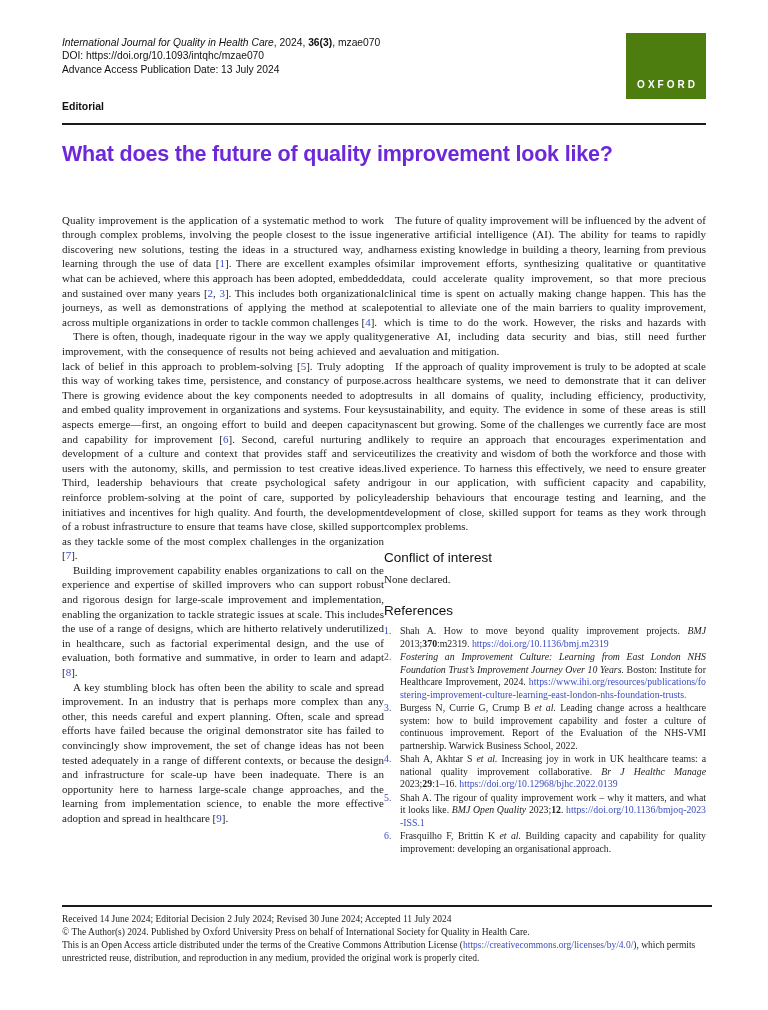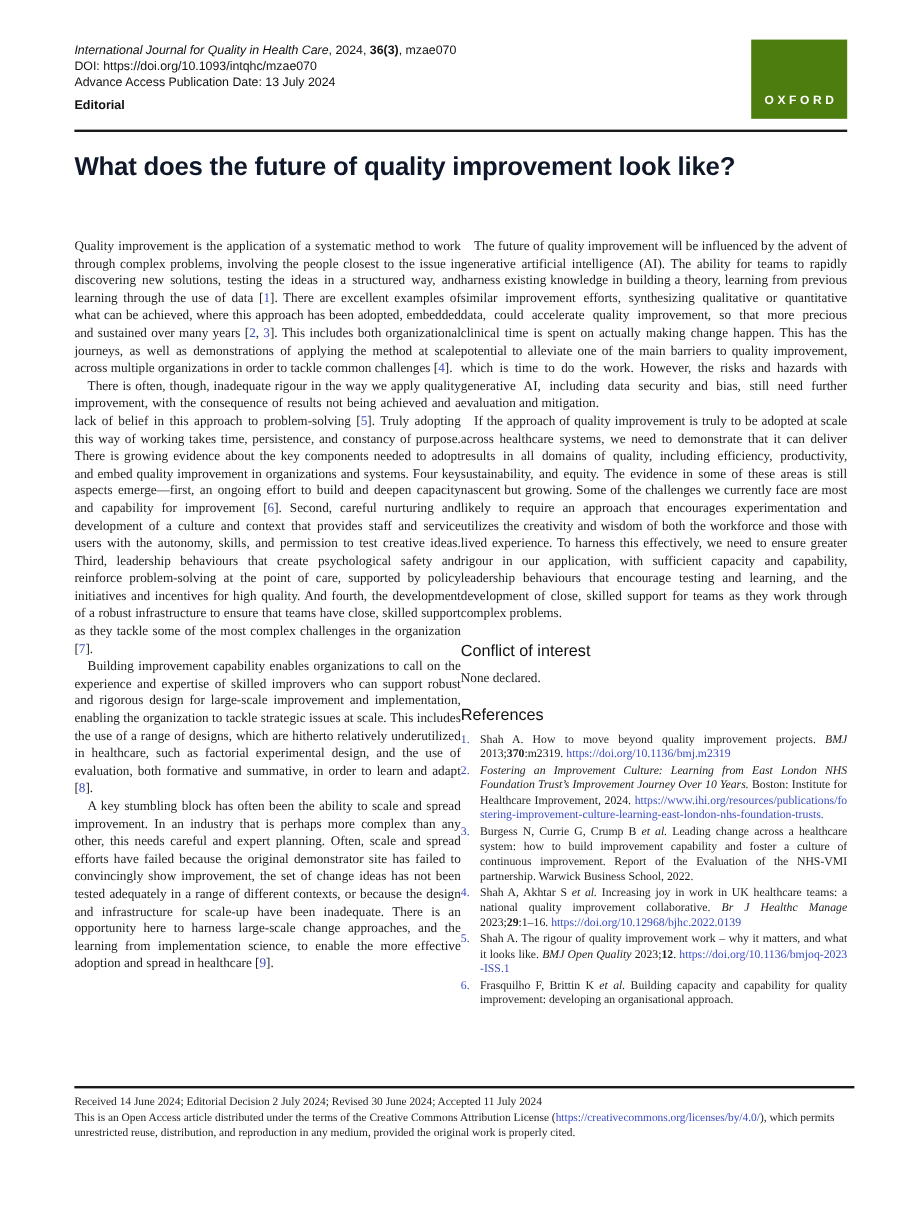--- a/index.html
+++ b/index.html
@@ -16,38 +16,38 @@
     color:var(--ink);
     font-family:"Liberation Serif", serif;
     overflow:hidden;
   }
   
   .hdr{display:flex;justify-content:space-between;align-items:flex-start;}
   .hdr-left{
     font-family:"Liberation Sans", sans-serif;
     font-size:10.3px;line-height:13.4px;color:#111;
   }
-  .hdr-section{font-weight:bold;margin-top:6px;font-size:10.5px;}
+  .hdr-section{font-weight:bold;margin-top:24px;font-size:10.5px;}
   .logo-box{
     width:80px;height:66px;background:#4d7c0f;
     display:flex;align-items:flex-end;justify-content:center;
     padding-bottom:9px;box-sizing:border-box;flex:0 0 auto;
     margin-top:-3px;
   }
   .logo-box span{
     font-family:"Liberation Sans", sans-serif;
     color:#ffffff;font-size:10px;font-weight:bold;letter-spacing:3px;
     margin-right:-3px;
   }
   .rule-top{height:2px;background:#1a1a1a;margin-top:9px;}
   
   .title{
     font-family:"Liberation Sans", sans-serif;
     font-weight:bold;font-size:21.5px;letter-spacing:-0.2px;
-    margin-top:17px;color:#0f172a;
+    margin-top:17px;color:#6d28d9;
   }
   
   .cols{display:flex;margin-top:46px;height:702px;overflow:hidden;}
   .col{flex:1 1 0;font-size:11px;line-height:14.6px;text-align:justify;hyphens:auto;}
   .col p{margin:0;}
   .col p.ind{text-indent:11px;}
   .seg-i{font-style:italic;}
   .seg-b{font-weight:bold;}
   .seg-link{color:var(--link);word-break:break-all;}
   .seg-cite{color:var(--link);}
@@ -133,16 +133,17 @@
           <span class="num">6.</span>
           <span class="txt"><span>Frasquilho F, Brittin K </span><span class="seg-i">et al.</span><span> Building capacity and capability for quality improvement: developing an organisational approach.</span></span>
         </div>
       </div>
     </div>
   </div>
 
   <div class="footer">
     <div class="rule-bot"></div>
     <div class="fline">Received 14 June 2024; Editorial Decision 2 July 2024; Revised 30 June 2024; Accepted 11 July 2024</div>
+    <div class="fline">© The Author(s) 2024. Published by Oxford University Press on behalf of International Society for Quality in Health Care.</div>
     <div class="fline"><span>This is an Open Access article distributed under the terms of the Creative Commons Attribution License (</span><span class="seg-link">https://creativecommons.org/licenses/by/4.0/</span><span>), which permits unrestricted reuse, distribution, and reproduction in any medium, provided the original work is properly cited.</span></div>
   </div>
 
 </div>
 
 </body></html>

